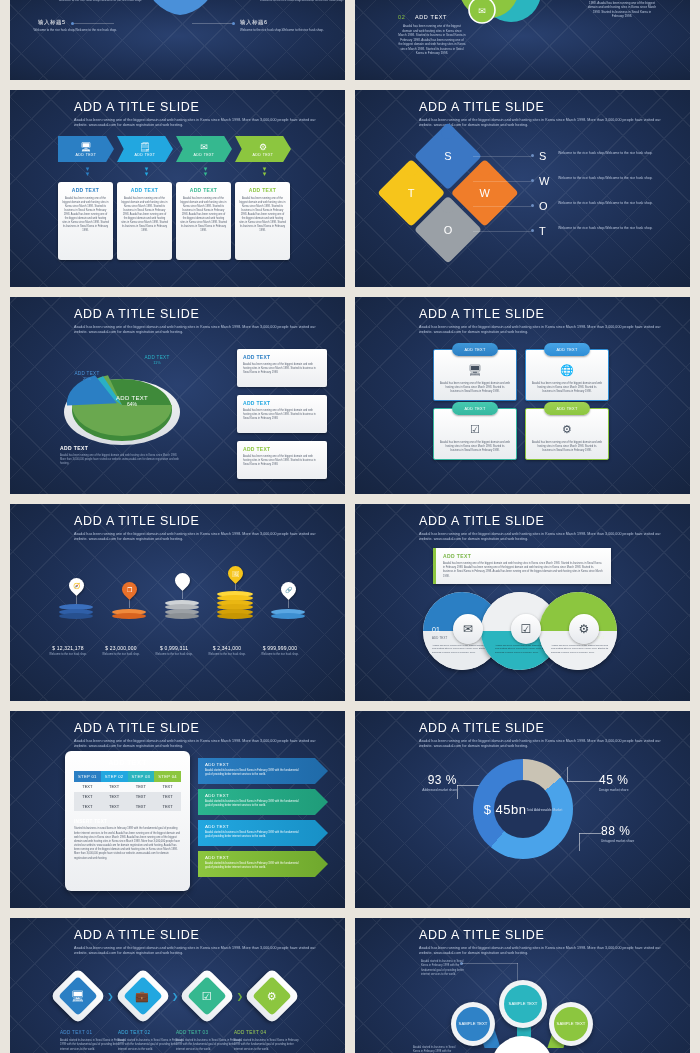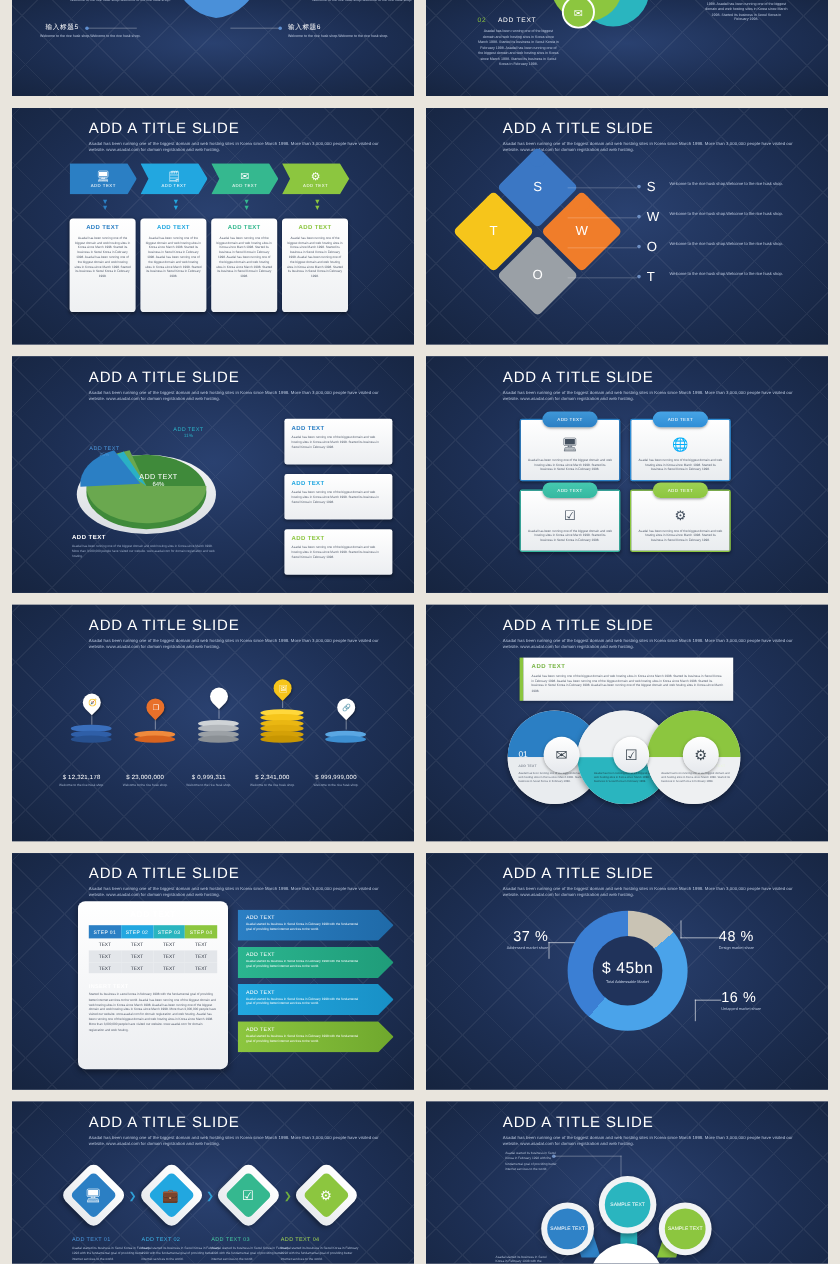--- a/index.html
+++ b/index.html
@@ -162,21 +162,21 @@
   .abar{ width:130px; height:26px; margin-bottom:5px; position:relative;
          clip-path:polygon(0 0, 90% 0, 100% 50%, 90% 100%, 0 100%);
          padding:4px 7px; }
   .abar h6{ font-size:4.4px; letter-spacing:.3px; font-weight:400; }
   .abar p{ font-size:2.6px; line-height:1.55; margin-top:2px; opacity:.92; width:95px; }
 
   
   .donut{ position:absolute; left:118px; top:48px; width:100px; height:100px; border-radius:50%; }
   .donut::after{ content:''; position:absolute; inset:21px; border-radius:50%; background:#20335b; }
   .dctr{ position:absolute; left:118px; top:48px; width:100px; height:100px;
-         display:flex; flex-direction:column; align-items:center; justify-content:center; z-index:2; }
+         display:flex; flex-direction:row; align-items:center; justify-content:center; z-index:2; }
   .dctr .big{ font-size:13px; letter-spacing:.5px; font-weight:400; }
   .dctr .sm{ font-size:3.2px; color:#c8d4e8; margin-top:2px; }
   .dlab{ position:absolute; }
   .dlab .pc{ font-size:12px; font-weight:300; letter-spacing:.5px; }
   .dlab .cap{ font-size:3.2px; color:#b9c6dd; margin-top:1px; }
 
   
   .dia-row{ position:absolute; left:48px; top:58px; display:flex; align-items:center; gap:9px; }
   .dia{ width:40px; height:40px; border-radius:7px; transform:rotate(45deg);
         background:linear-gradient(#ffffff,#e8ebee); display:flex; align-items:center;
@@ -650,35 +650,35 @@
         <div class="subtitle">Asadal has been running one of the biggest domain and web hosting sites in Korea since March 1998. More than 3,000,000 people have visited our website. www.asadal.com for domain registration and web hosting.</div>
       </div>
 
       <div class="donut" style="background:conic-gradient(#c9c3b4 0deg 50deg, #4aa3ea 50deg 220deg, #3b7fd4 220deg 360deg)"></div>
       <div class="dctr">
         <div class="big">$ 45bn</div>
         <div class="sm">Total Addressable Market</div>
       </div>
 
       <div class="dlab" style="left:40px;top:62px;text-align:right;width:62px">
-        <div class="pc">37 %</div>
+        <div class="pc">93 %</div>
         <div class="cap">Addressed market share</div>
       </div>
       <div style="position:absolute;left:102px;top:74px;width:22px;height:1px;background:rgba(255,255,255,.5)"></div>
       <div style="position:absolute;left:102px;top:74px;width:1px;height:14px;background:rgba(255,255,255,.5)"></div>
 
       <div class="dlab" style="left:244px;top:62px;width:72px">
-        <div class="pc">48 %</div>
+        <div class="pc">45 %</div>
         <div class="cap">Design market share</div>
       </div>
       <div style="position:absolute;left:212px;top:70px;width:32px;height:1px;background:rgba(255,255,255,.5)"></div>
       <div style="position:absolute;left:212px;top:56px;width:1px;height:15px;background:rgba(255,255,255,.5)"></div>
 
       <div class="dlab" style="left:246px;top:113px;width:72px">
-        <div class="pc">16 %</div>
+        <div class="pc">88 %</div>
         <div class="cap">Untapped market share</div>
       </div>
       <div style="position:absolute;left:224px;top:122px;width:22px;height:1px;background:rgba(255,255,255,.5)"></div>
       <div style="position:absolute;left:224px;top:122px;width:1px;height:18px;background:rgba(255,255,255,.5)"></div>
     </div>
   </div>
 
   <div class="row">
 
     <div class="slide h175">

